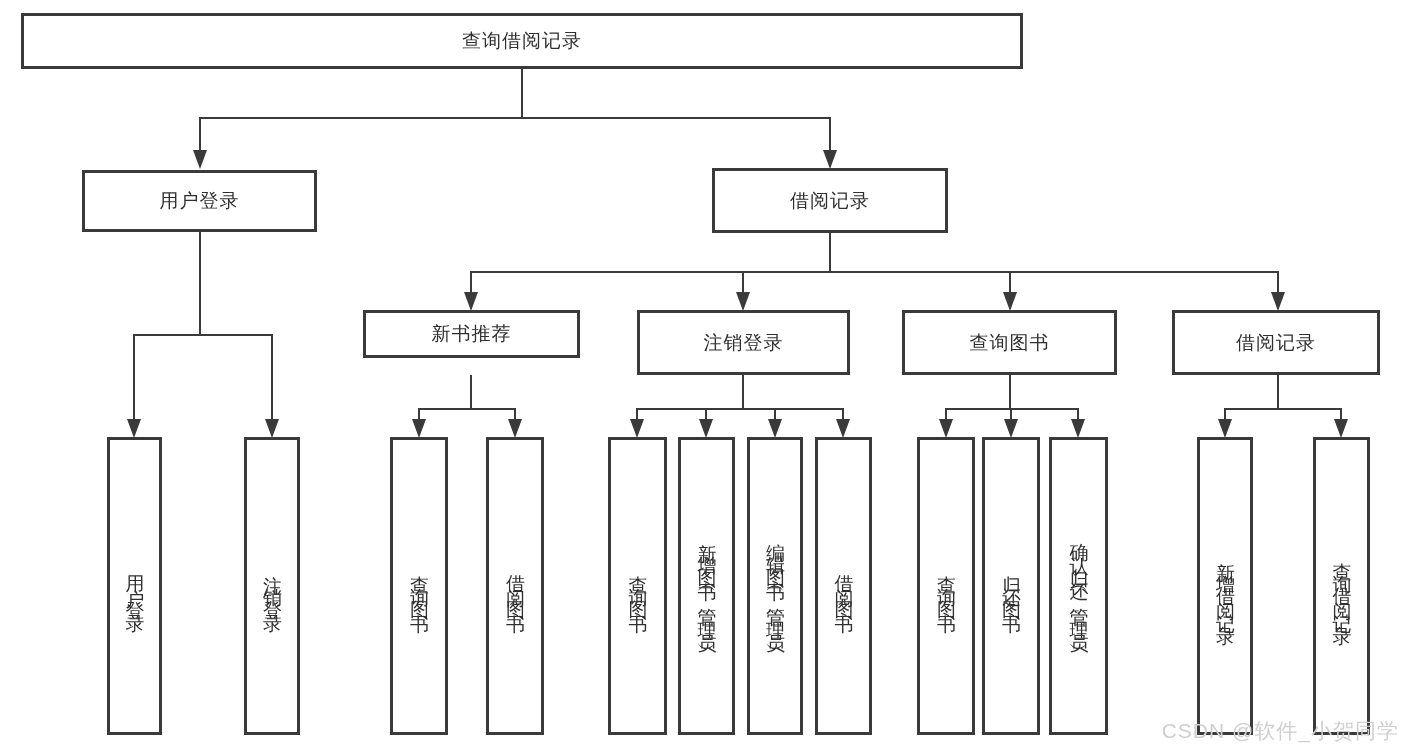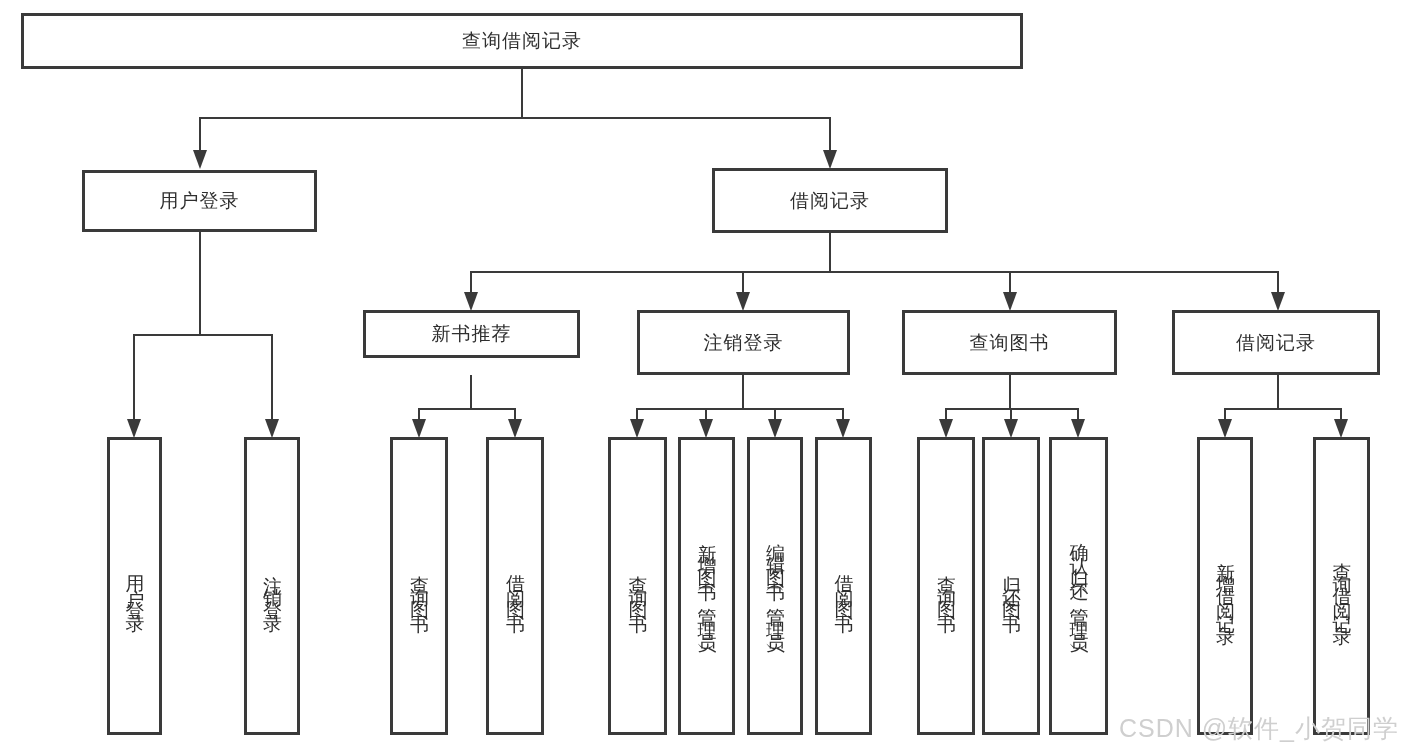--- a/index.html
+++ b/index.html
@@ -55,21 +55,21 @@
     position: absolute;
     width: 0; height: 0;
     border-left: 7px solid transparent;
     border-right: 7px solid transparent;
     border-top: 19px solid #3a3a3a;
   }
   .watermark {
     position: absolute;
     right: 6px;
     bottom: 2px;
-    font-size: 25px;
+    font-size: 21px;
     color: #cfcfcf;
     letter-spacing: 1px;
     z-index: 10;
   }
 </style>
 </head>
 <body>
 
 <div class="stage">
 

